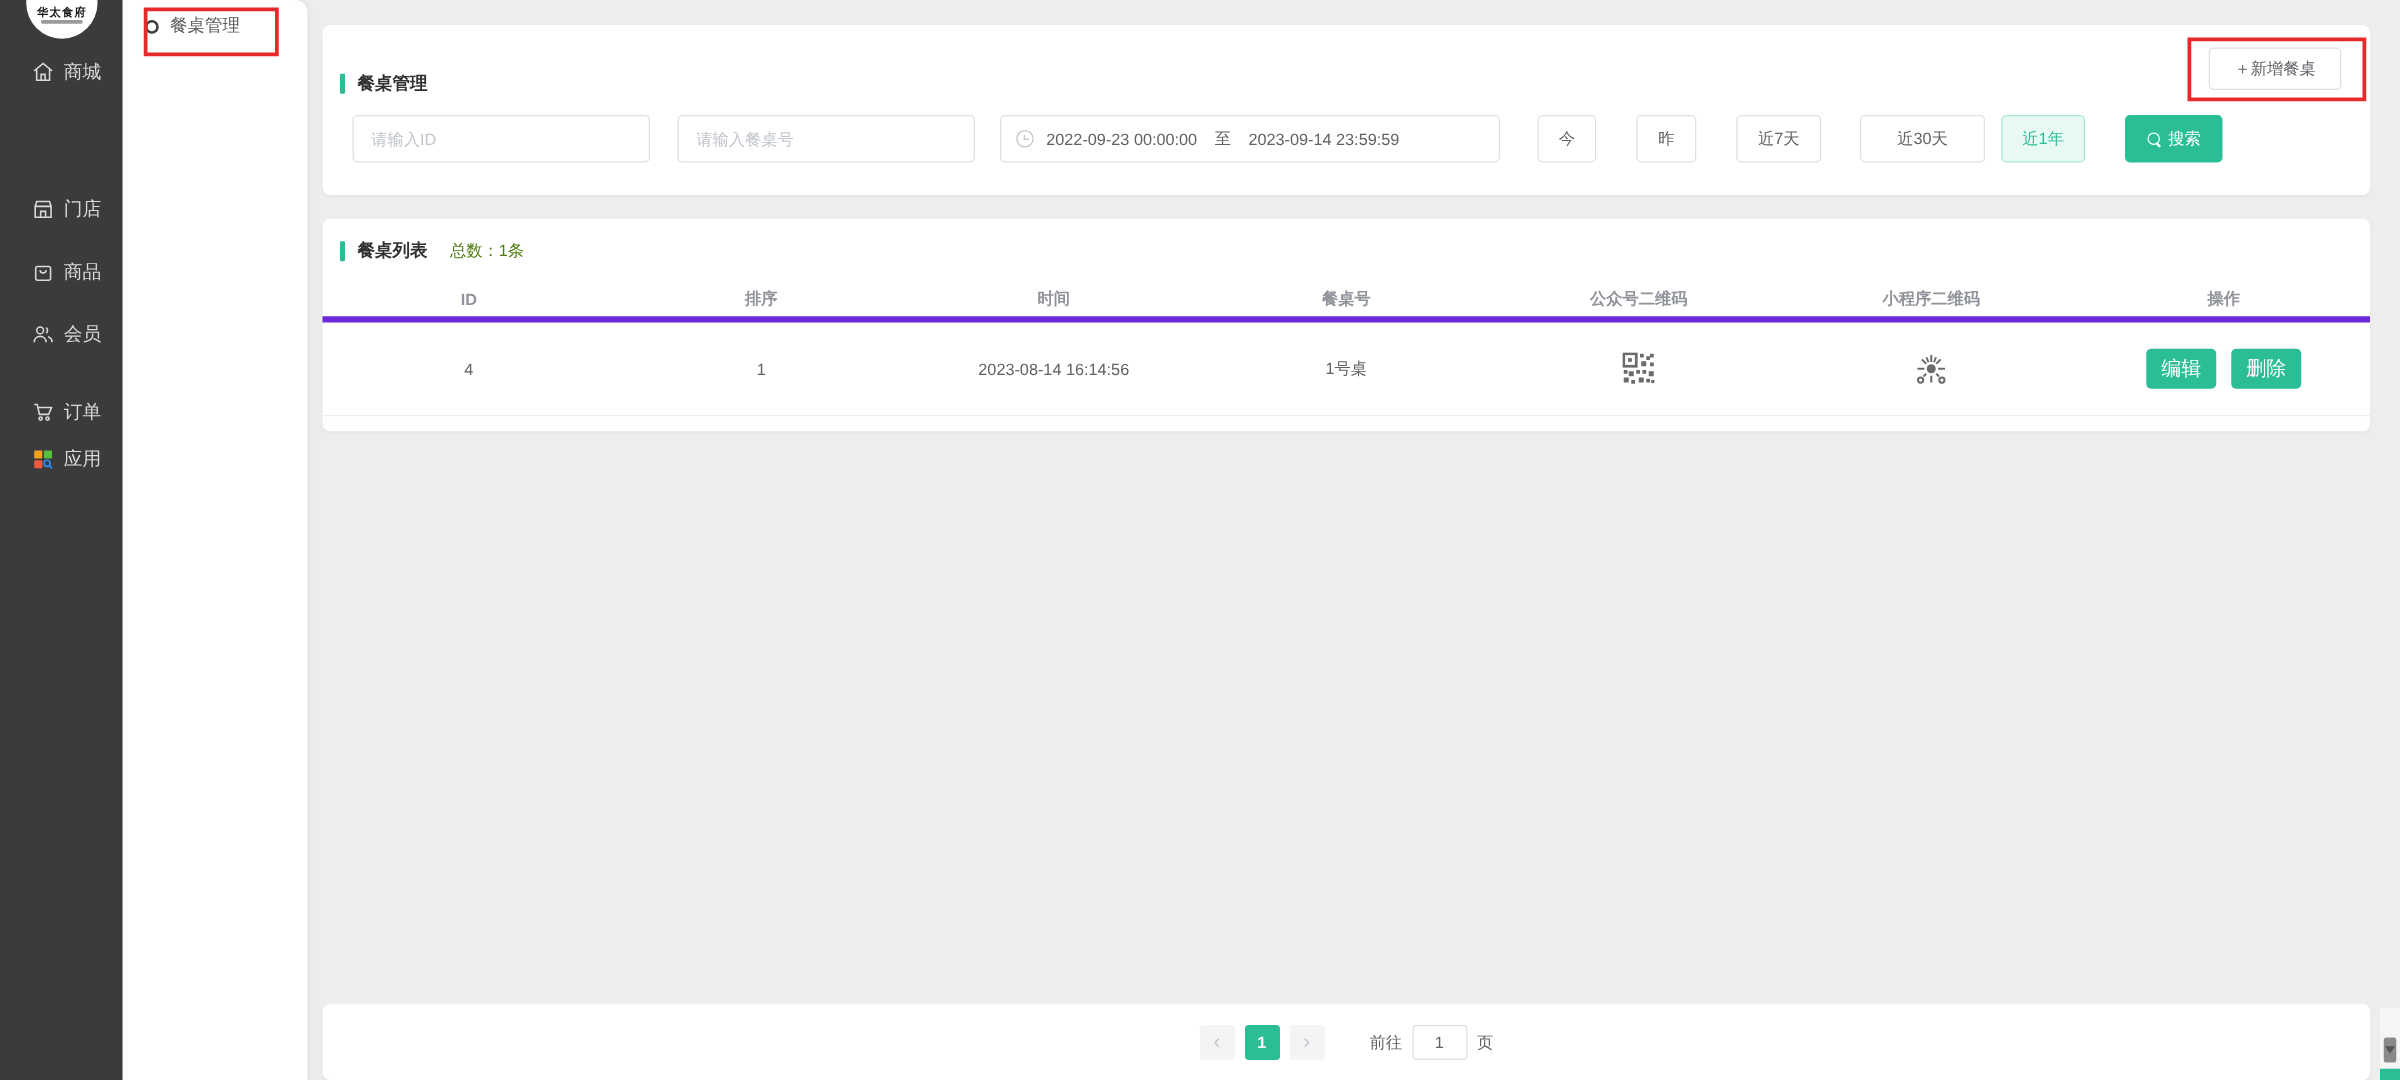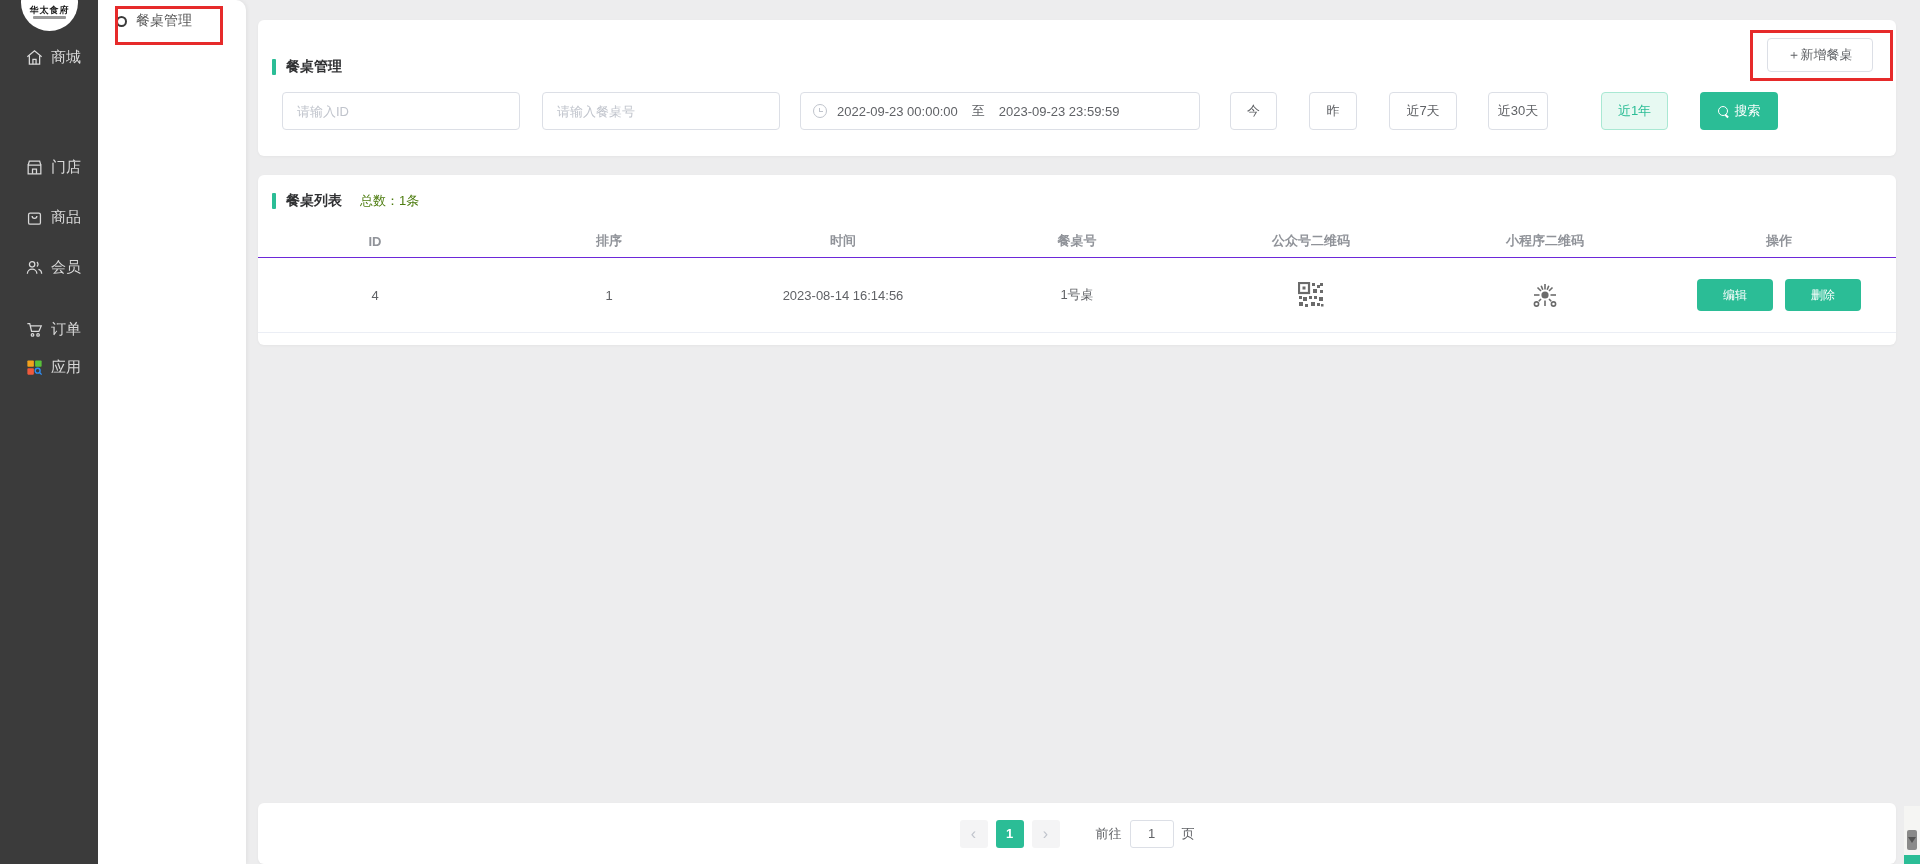--- a/index.html
+++ b/index.html
@@ -56,26 +56,26 @@
     border-radius:4px; color:#fff; font-size:13px; cursor:pointer; display:flex; align-items:center; justify-content:center; font-family:inherit;}
   .mag { width:11px; height:11px; position:relative; margin-right:6px; flex:none;}
   .mag::before { content:""; position:absolute; left:0; top:0; width:8px; height:8px; border:1.5px solid #fff; border-radius:50%;}
   .mag::after { content:""; position:absolute; left:8px; top:8px; width:4px; height:1.5px; background:#fff; transform:rotate(45deg); transform-origin:0 0;}
   .add-btn { position:absolute; left:1509px; top:18px; width:106px; height:34px; background:#fff;
     border:1px solid #dcdfe6; border-radius:4px; font-size:13px; color:#606266; cursor:pointer; font-family:inherit;}
 
   
   .tbl { position:absolute; left:0; top:50px; width:100%; }
   .tbl-row { display:flex; width:100%; }
-  .tbl-head { height:33px; border-bottom:1px solid #6d28d9; }
+  .tbl-head { height:33px; border-bottom:5px solid #6d28d9; }
   .tbl-body { height:75px; border-bottom:1px solid #ebeef5; }
   .cell { flex:1; display:flex; align-items:center; justify-content:center; font-size:13px; color:#606266; }
   .tbl-head .cell { font-weight:bold; color:#909399; }
-  .op-btn { width:76px; height:32px; background:#2bbd96; color:#fff; border:none; border-radius:4px;
-    font-size:12px; cursor:pointer; font-family:inherit;}
+  .op-btn { width:56px; height:32px; background:#2bbd96; color:#fff; border:none; border-radius:4px;
+    font-size:16px; cursor:pointer; font-family:inherit;}
   .op-btn + .op-btn { margin-left:12px; }
 
   
   .pager { position:absolute; inset:0; display:flex; align-items:center; justify-content:center; }
   .pg-btn { width:28px; height:28px; border-radius:3px; background:#f4f4f5; color:#c0c4cc; border:none;
     font-size:16px; line-height:28px; text-align:center; cursor:pointer; font-family:inherit;}
   .pg-cur { width:28px; height:28px; border-radius:3px; background:#2bbd96; color:#fff; font-size:13px; font-weight:bold;
     display:flex; align-items:center; justify-content:center; margin:0 8px; cursor:pointer;}
   .goto { margin-left:36px; font-size:13px; color:#606266; display:flex; align-items:center;}
   .goto input { width:44px; height:28px; border:1px solid #dcdfe6; border-radius:3px; text-align:center;
@@ -170,27 +170,27 @@
 
   <button class="add-btn">＋新增餐桌</button>
 
   <input class="f-input" style="left: 24px; width: 238px;" placeholder="请输入ID">
   <input class="f-input" style="left: 284px; width: 238px;" placeholder="请输入餐桌号">
 
   <div class="date-range">
     <span class="clock"></span>
     <span>2022-09-23 00:00:00</span>
     <span class="sep">至</span>
-    <span>2023-09-23 23:59:59</span>
+    <span>2023-09-14 23:59:59</span>
   </div>
 
   <button class="qbtn" style="left:972px; width:47px;">今</button>
   <button class="qbtn" style="left:1051px; width:48px;">昨</button>
   <button class="qbtn" style="left:1131px; width:68px;">近7天</button>
-  <button class="qbtn" style="left:1230px; width:60px;">近30天</button>
+  <button class="qbtn" style="left:1230px; width:100px;">近30天</button>
   <button class="qbtn active" style="left:1343px; width:67px;">近1年</button>
 
   <button class="search-btn">
     <span class="mag"></span>
     <span>搜索</span>
   </button>
 </div>
 <div class="annotation" style="left:1750px; top:30px; width:143px; height:51px;"></div>
 
 <div class="panel panel-table">

